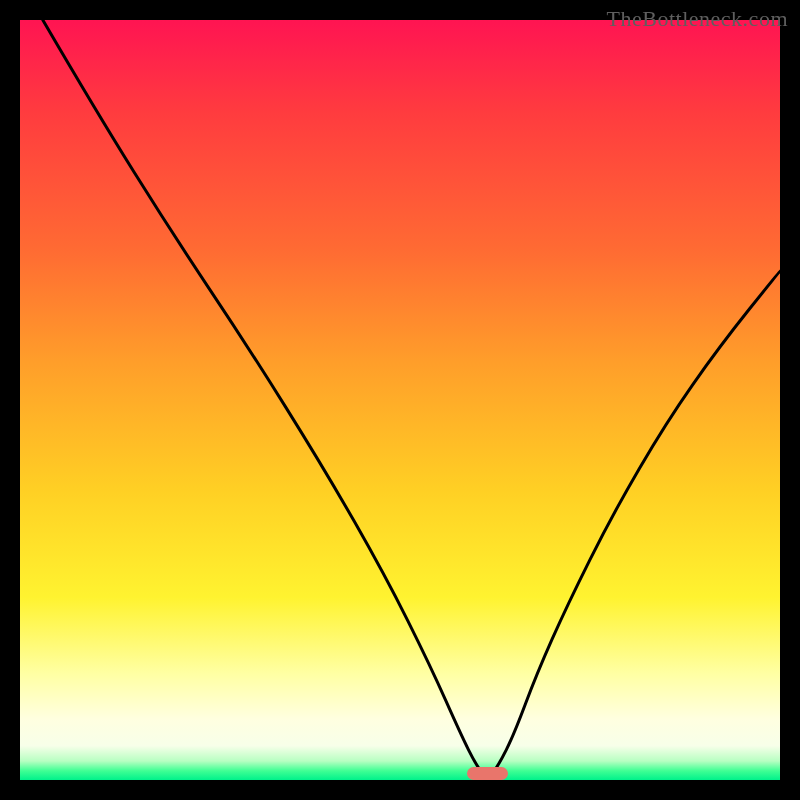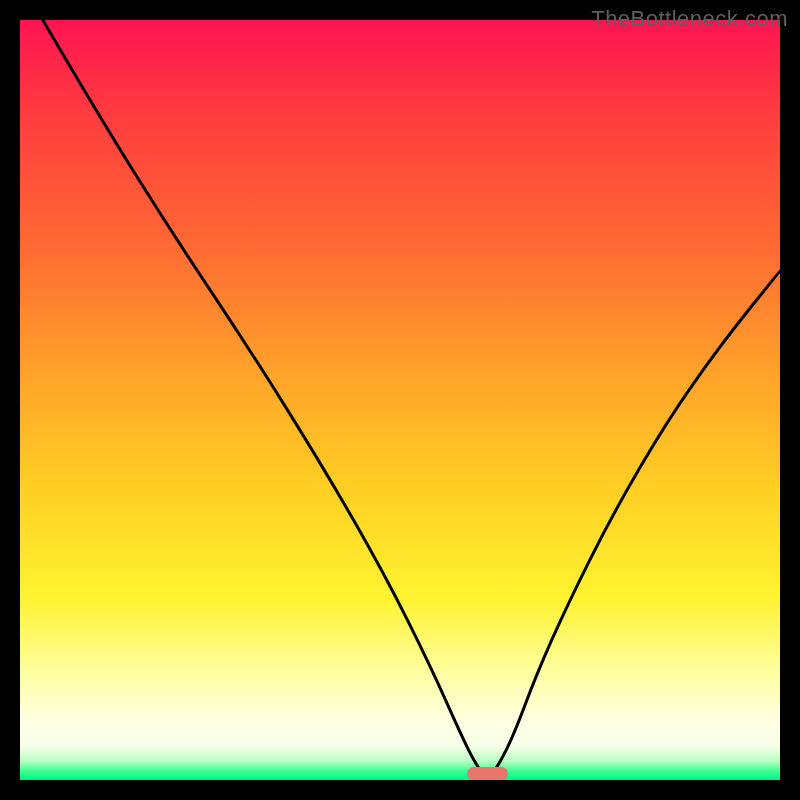--- a/index.html
+++ b/index.html
@@ -18,20 +18,21 @@
   }
   .watermark {
     position: absolute;
     top: 6px;
     right: 12px;
     color: #5f5f5f;
     font-size: 22px;
     font-weight: 500;
     letter-spacing: 0.5px;
     z-index: 10;
+    font-family: Liberation Serif, serif;
   }
   .plot-area {
     position: absolute;
     left: 20px;
     top: 20px;
     width: 760px;
     height: 760px;
     overflow: hidden;
   }
   .gradient-bg {

